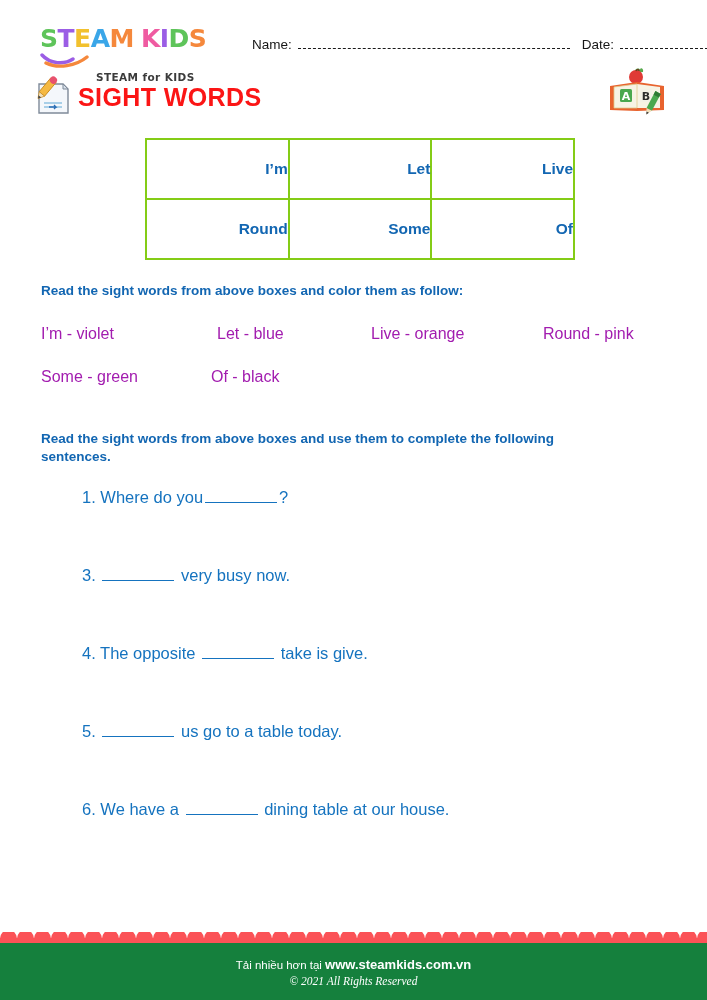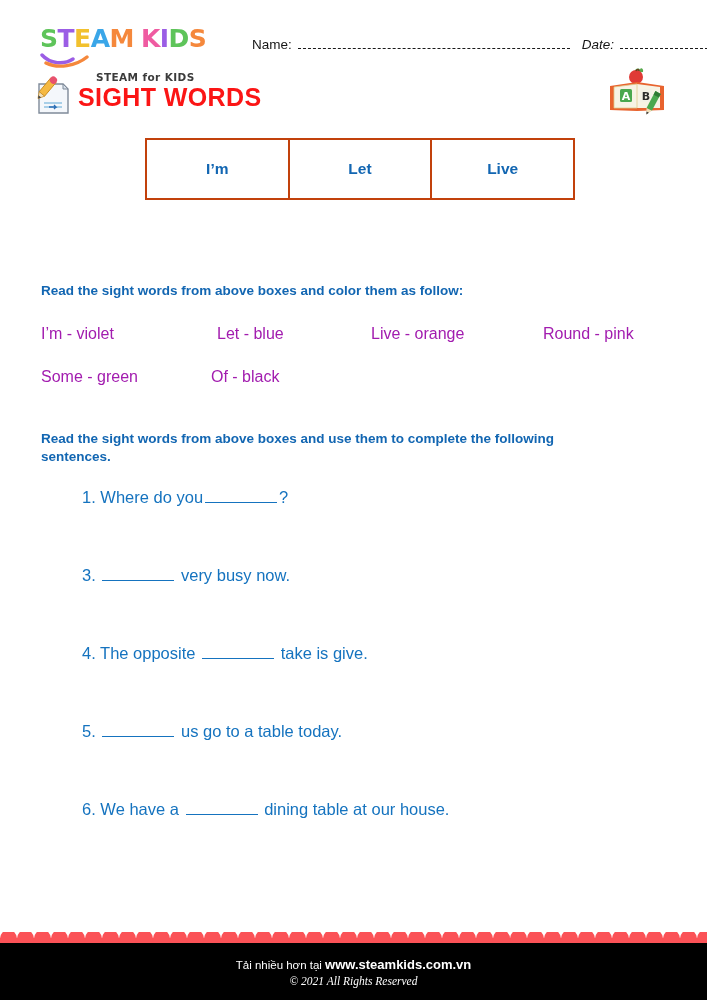--- a/index.html
+++ b/index.html
@@ -80,21 +80,21 @@
   }
   .nd-label { white-space: nowrap; }
   .nd-line {
     flex: 0 0 auto;
     border-bottom: 1.5px dashed #1a1a1a;
     height: 1px;
     margin: 0 4px 3px 6px;
   }
   .nd-line.name { width: 272px; }
   .nd-line.date { width: 118px; }
-  .nd-label.date { margin-left: 8px; font-style: italic; }
+  .nd-label.date { margin-left: 8px; }
 
   
   .title-row {
     position: absolute;
     left: 0; top: 74px;
     width: 707px;
     height: 52px;
   }
   .pencil-icon {
     position: absolute;
@@ -124,24 +124,24 @@
 
   
   .word-table {
     position: absolute;
     left: 145px;
     top: 138px;
     width: 430px;
     border-collapse: collapse;
   }
   .word-table td {
-    border: 2px solid #c2410c;
+    border: 2px solid #84cc16;
     width: 143.3px;
     height: 60px;
-    text-align: center;
+    text-align: right;
     vertical-align: middle;
     color: #1266b2;
     font-family: "Liberation Sans", sans-serif;
     font-weight: bold;
     font-size: 15.5px;
   }
 
   
   .instruction {
     position: absolute;
@@ -206,21 +206,21 @@
     left: 0; top: 0;
     width: 707px;
     height: 13px;
     display: block;
   }
   .footer-band {
     position: absolute;
     left: 0; top: 11px;
     width: 707px;
     height: 57px;
-    background: #000000;
+    background: #15803d;
     display: flex;
     flex-direction: column;
     align-items: center;
     justify-content: center;
   }
   .footer-line1 {
     color: #ffffff;
     font-family: "Liberation Sans", sans-serif;
     font-size: 11.5px;
     white-space: nowrap;
@@ -303,20 +303,25 @@
       <path d="M44.6 49.2 L46 52 L47.4 49.2 Z" fill="#3a3a3a"></path>
     </g>
   </svg>
 
   <table class="word-table">
     <tbody>
         <tr>
       <td>I’m</td>
       <td>Let</td>
       <td>Live</td>
+    </tr>
+    <tr>
+      <td>Round</td>
+      <td>Some</td>
+      <td>Of</td>
     </tr>
   </tbody>
     </table>
 
   <div class="instruction instruction-1">Read the sight words from above boxes and color them as follow:</div>
 
   <div class="color-row row1">
     <span class="ci">I’m - violet</span>
     <span class="ci">Let - blue</span>
     <span class="ci">Live - orange</span>

